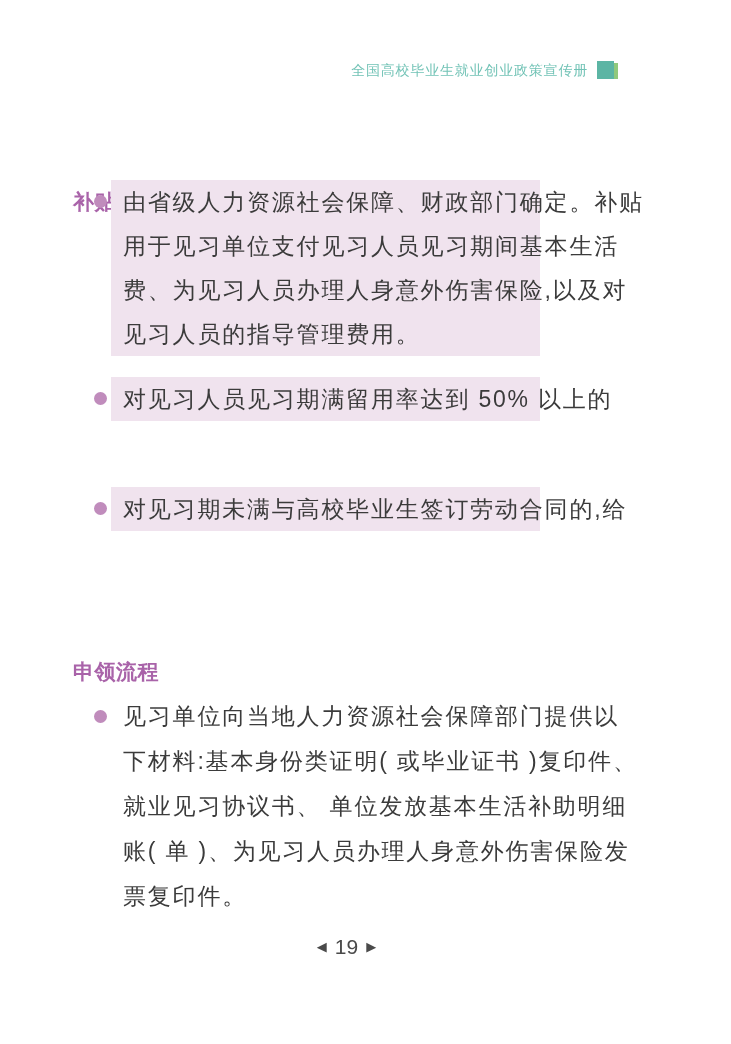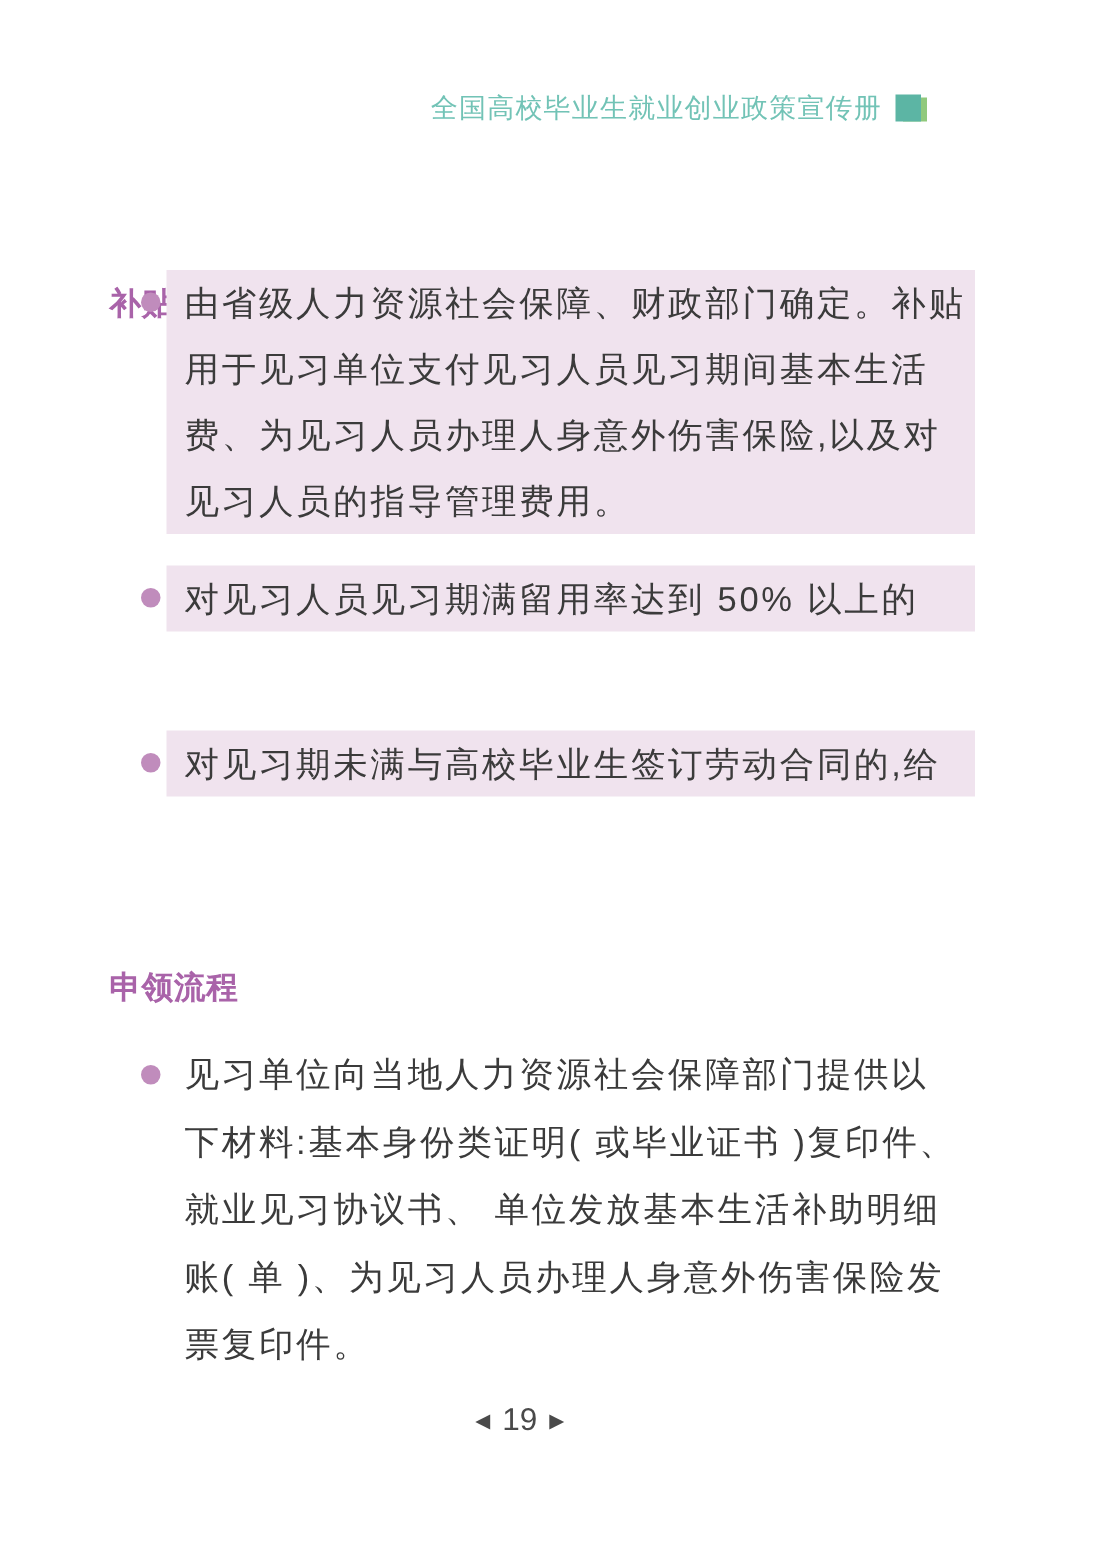--- a/index.html
+++ b/index.html
@@ -10,39 +10,39 @@
     font-family:"Liberation Sans","DejaVu Sans",sans-serif;
     overflow:hidden;
   }
 
   
   .header {
     position:absolute; top:60px; right:113px;
     display:flex; align-items:center; gap:9px;
   }
   .header-title {
-    font-size:18px; letter-spacing:0.8px;
+    font-size:14px; letter-spacing:0.8px;
     color:#72c3b6;
   }
   .header-icon { position:relative; width:21px; height:21px; }
   .sq-back  { position:absolute; right:0; top:3px; width:16px; height:16px; background:#90c97c; }
   .sq-front { position:absolute; left:0; top:1px; width:17px; height:18px; background:#5cb5a4; }
 
   
   .heading {
     position:absolute; left:73px; margin:0;
     font-size:21px; font-weight:bold; letter-spacing:0.5px;
     color:#a963a9;
   }
   .heading-1 { top:141px;margin-top:47px; }
-  .heading-2 { top:644px; }
+  .heading-2 { top:658px; }
 
   
   .item {
-    position:absolute; left:111px; width:539px;
+    position:absolute; left:111px; width:429px;
     font-size:23px; line-height:44px; letter-spacing:1.8px;
     color:#3b3b3b;
     padding-left:12px; box-sizing:border-box;
   }
   .item.highlight { background:#f0e3ee; }
   .item-1 { top:180px; }
   .item-2 { top:377px; }
   .item-3 { top:487px; }
   .item-4 { top:694px; line-height:45px; background:transparent; }
   .dot {

